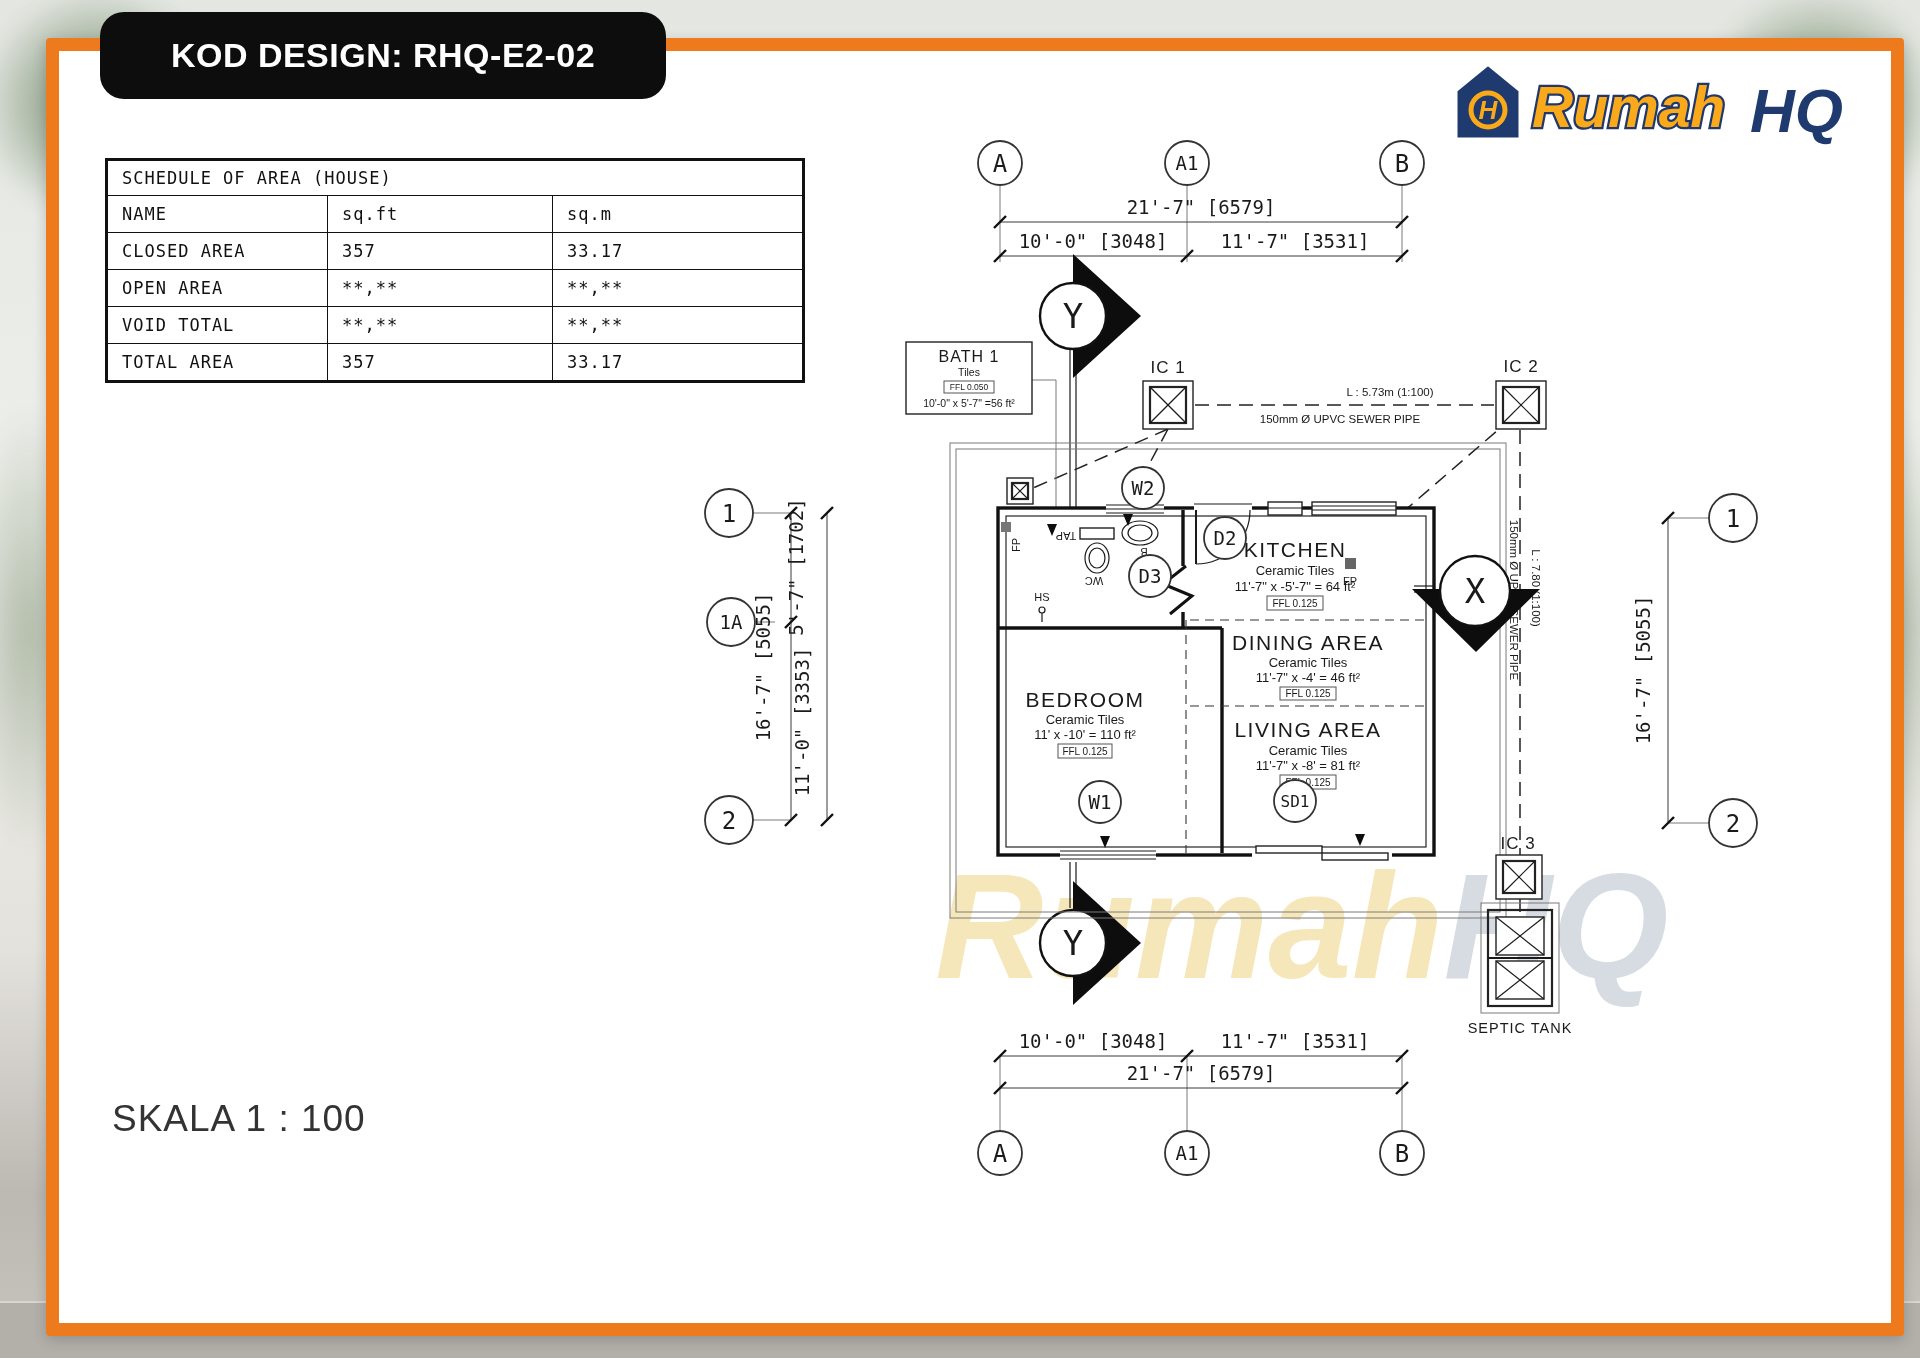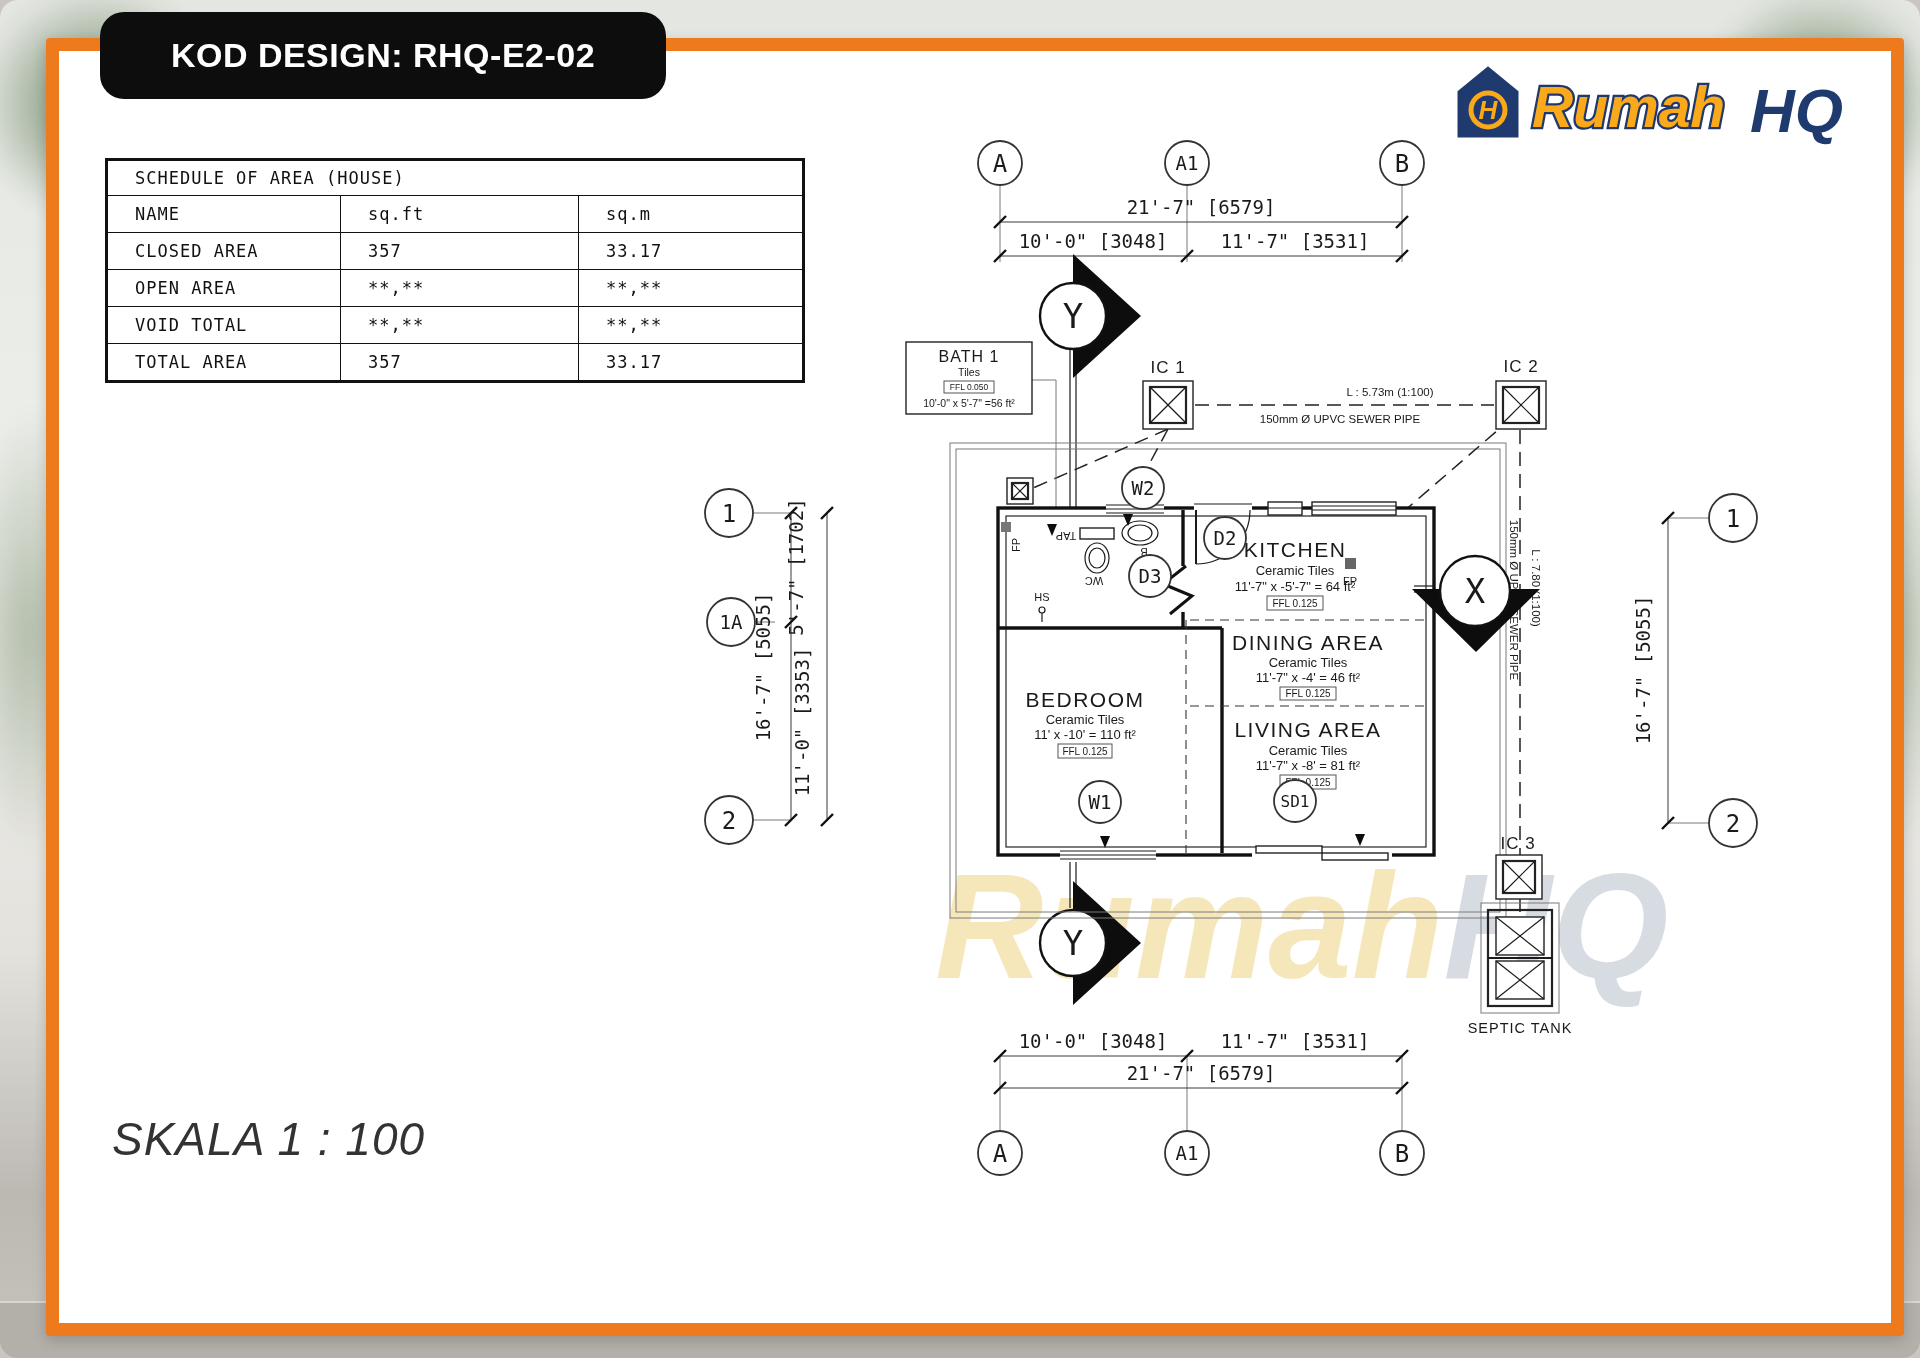--- a/index.html
+++ b/index.html
@@ -1,47 +1,47 @@
 <!DOCTYPE html>
 <html><head>
 <meta charset="utf-8">
 <style>
   html,body{margin:0;padding:0;background:#c9c6c0;}
   .stage{position:relative;width:1920px;height:1358px;overflow:hidden;
          font-family:"Liberation Sans",sans-serif;
-         background:linear-gradient(180deg,#e3e6e1 0%,#eef0ec 40%,#e4e2dd 70%,#bcb9b3 88%,#c7c4be 100%);border-radius:18px;}
+         background:linear-gradient(180deg,#e3e6e1 0%,#eef0ec 40%,#e4e2dd 70%,#bcb9b3 88%,#c7c4be 100%);}
   .foliage{position:absolute;width:340px;height:330px;filter:blur(10px);opacity:.85;}
   .foliage.tl{left:-70px;top:-60px;background:radial-gradient(closest-side,rgba(74,104,62,.95),rgba(74,104,62,0) 72%);}
   .foliage.tr{right:-70px;top:-60px;background:radial-gradient(closest-side,rgba(80,110,66,.95),rgba(80,110,66,0) 72%);}
   .foliage.ml{left:-60px;top:330px;width:180px;height:600px;background:radial-gradient(closest-side,rgba(110,130,95,.55),rgba(110,130,95,0) 75%);}
   .foliage.mr{right:-60px;top:330px;width:180px;height:600px;background:radial-gradient(closest-side,rgba(110,130,95,.55),rgba(110,130,95,0) 75%);}
   .pavement{position:absolute;left:0;bottom:0;width:100%;height:55px;background:#b3b0aa;border-top:2px solid #d9d6d0;}
 
   .card{position:absolute;left:46px;top:38px;width:1832px;height:1272px;background:#fff;
         border:13px solid #EE7A1E;border-radius:4px;box-shadow:0 4px 14px rgba(0,0,0,.18);}
 
   .kod{position:absolute;left:100px;top:12px;width:566px;height:87px;background:#0d0d0d;border-radius:24px;
        display:flex;align-items:center;justify-content:center;z-index:5;}
   .kod span{color:#fff;font-size:34px;font-weight:bold;letter-spacing:.5px;}
 
   .logo{position:absolute;left:1452px;top:58px;width:430px;height:92px;z-index:5;}
 
   .tbl{position:absolute;left:105px;top:158px;width:694px;background:#fff;border:3px solid #111;
        font-family:"DejaVu Sans Mono",monospace;color:#111;z-index:4;}
   .trow{display:flex;border-top:1.6px solid #111;height:36px;align-items:stretch;}
   .trow:first-child{border-top:none;height:34px;}
-  .trow .cell{display:flex;align-items:center;padding-left:27px;font-size:17px;letter-spacing:1px;white-space:nowrap;}
+  .trow .cell{display:flex;align-items:center;padding-left:14px;font-size:17px;letter-spacing:1px;white-space:nowrap;}
   .c1{width:205px;}
   .c2{width:210px;border-left:1.6px solid #111;}
   .c3{flex:1;border-left:1.6px solid #111;}
   .full{flex:1;}
 
   .titleblock{position:absolute;left:112px;top:1082px;z-index:4;color:#272727;}
   .ptitle{font-size:95px;font-weight:400;letter-spacing:2px;line-height:1.0;}
-  .pscale{font-size:46px;font-weight:400;margin-top:30px;letter-spacing:1px;color:#333;font-style:italic;}
+  .pscale{font-size:37px;font-weight:400;margin-top:16px;letter-spacing:1px;color:#333;}
 
   .watermark{position:absolute;left:935px;top:840px;width:800px;z-index:1;
              font-style:italic;font-weight:bold;font-size:150px;white-space:nowrap;
              text-shadow:2px 2px 0 rgba(255,255,255,.6);}
   .wm-rumah{color:rgba(233,197,92,.42);}
   .wm-hq{color:rgba(150,160,180,.38);}
 
   svg.plan{position:absolute;left:690px;top:100px;width:1140px;height:1120px;z-index:3;overflow:visible;}
   .plan .ln{stroke:#1a1a1a;stroke-width:1.2;fill:none;}
   .plan .ln2{stroke:#1a1a1a;stroke-width:2;fill:none;}

